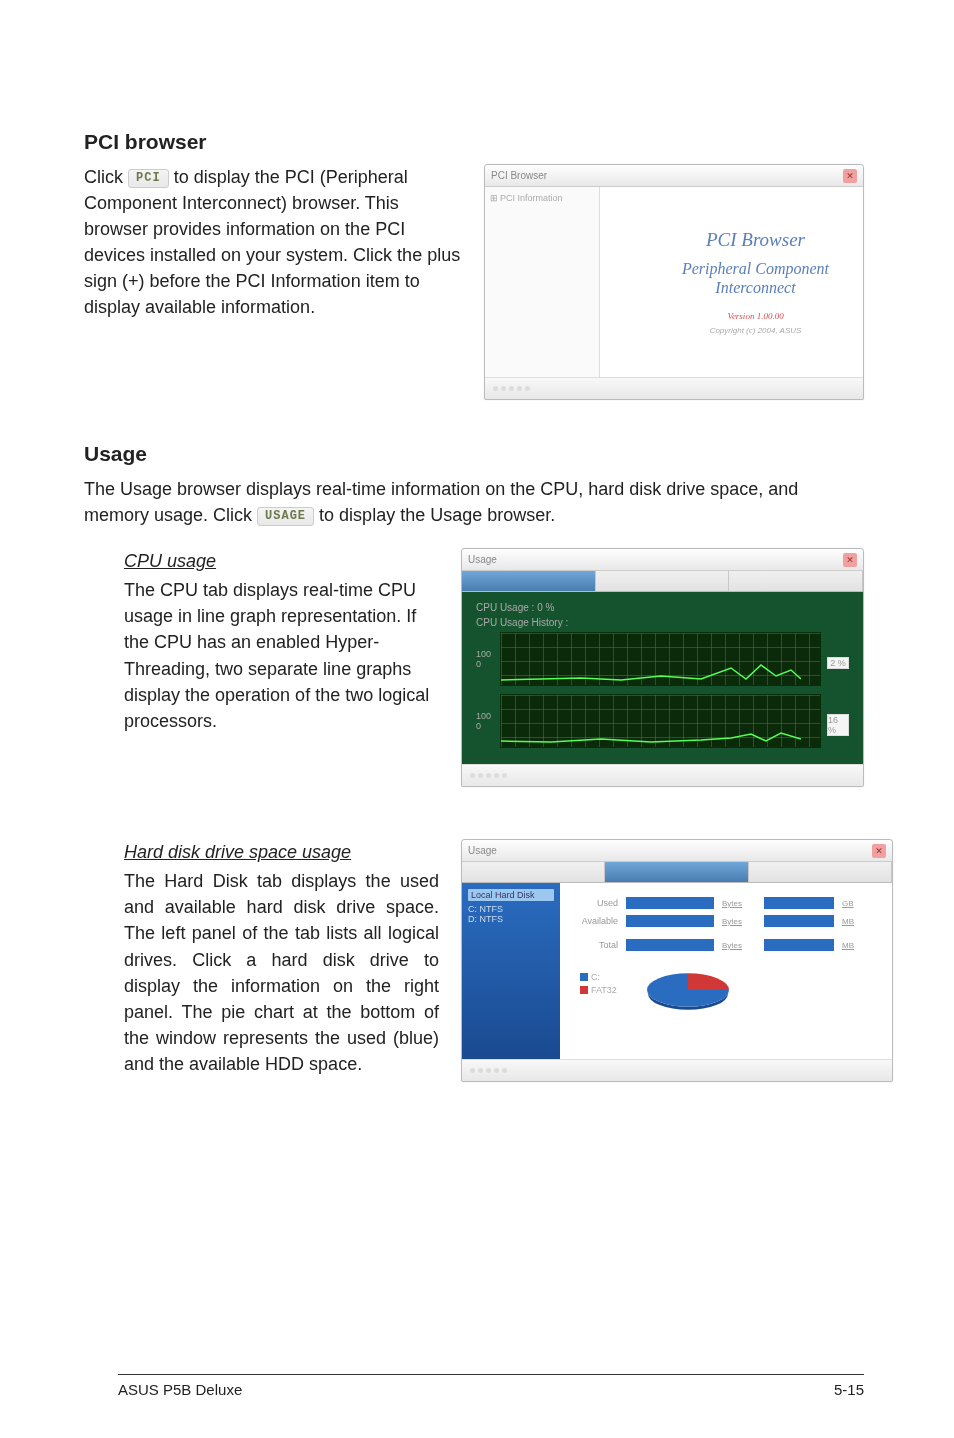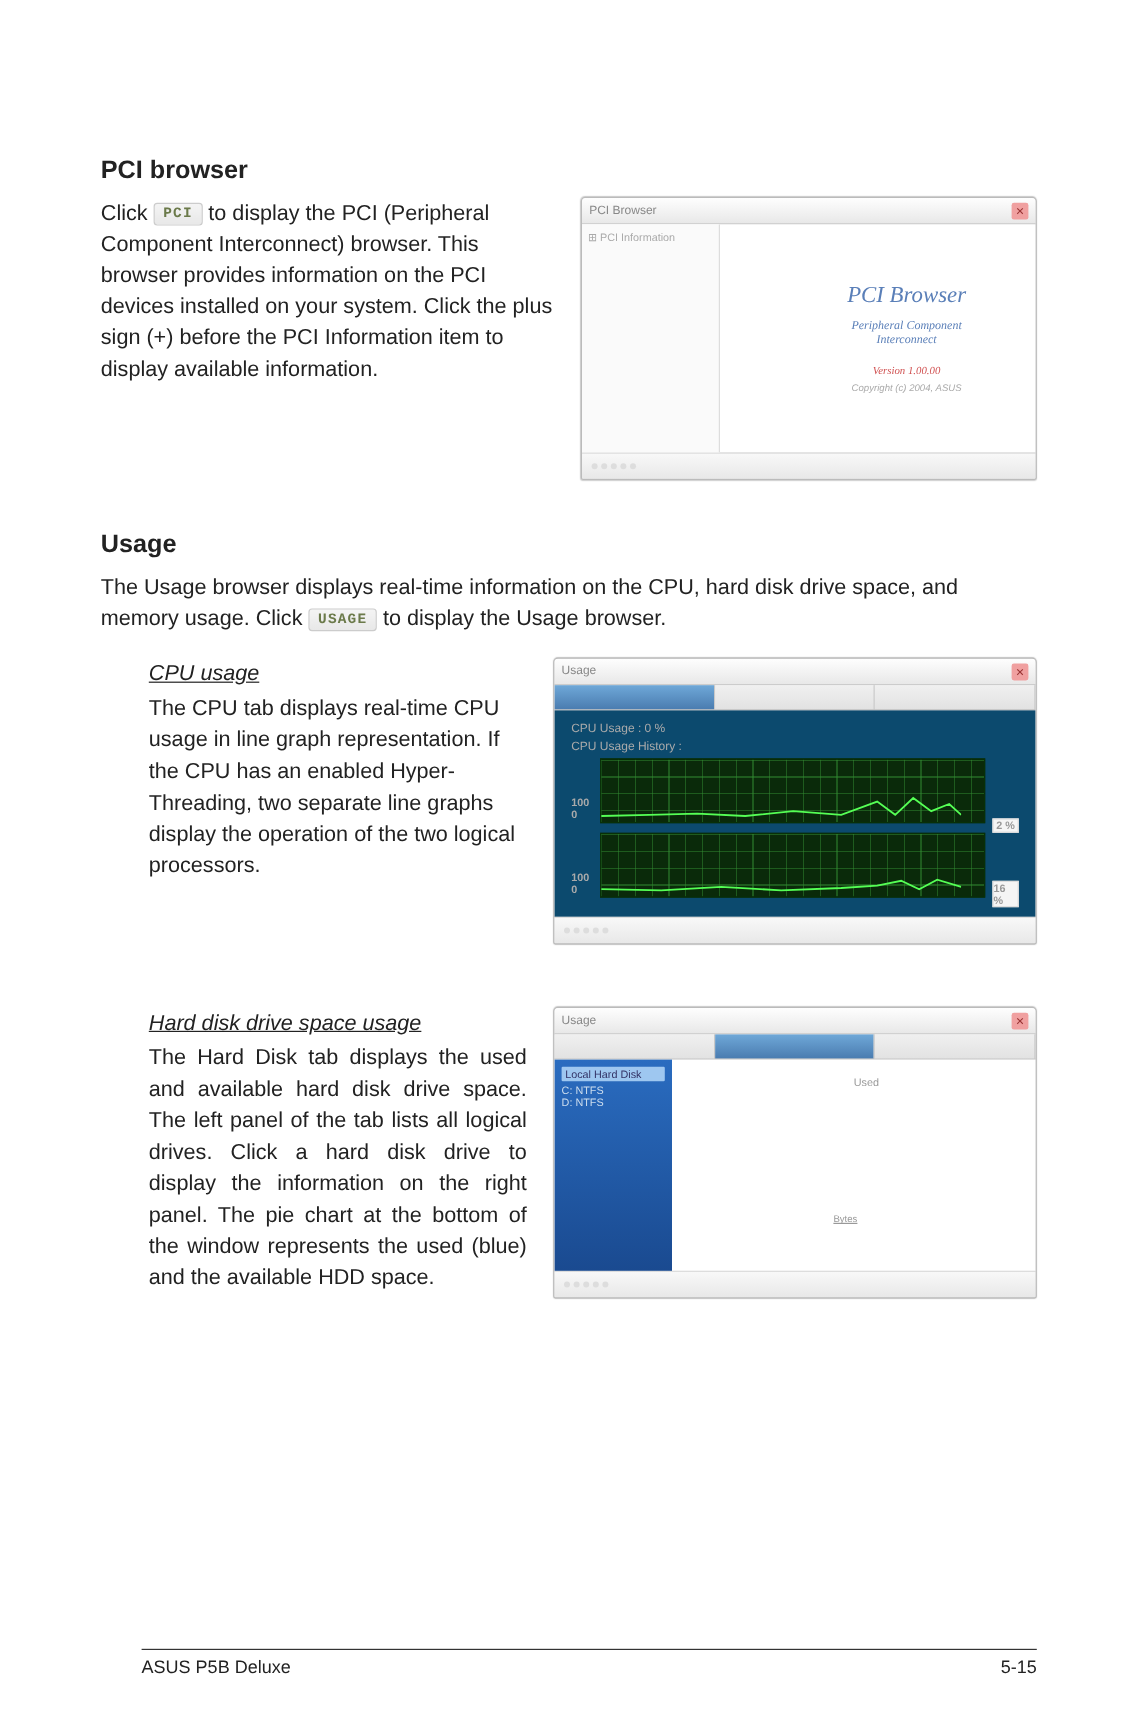--- a/index.html
+++ b/index.html
@@ -106,31 +106,31 @@
   }
   .pci-tree{
     width:115px;background:#fafafa;border-right:1px solid #ddd;
     padding:6px 5px;font-size:9px;color:#aaa;
   }
   .pci-main{
     flex:1;display:flex;flex-direction:column;align-items:center;justify-content:center;
     gap:8px;
   }
   .pci-h{font-family:"Comic Sans MS",cursive;font-style:italic;color:#5a7fb8;font-size:19px;}
-  .pci-sub{font-family:"Comic Sans MS",cursive;font-style:italic;color:#5a7fb8;font-size:10px;text-align:center;line-height:1.2;}
+  .pci-sub{font-family:"Comic Sans MS",cursive;font-style:italic;color:#5a7fb8;font-size:16px;text-align:center;line-height:1.2;}
   .pci-ver{font-family:"Comic Sans MS",cursive;font-style:italic;color:#d05050;font-size:9px;margin-top:6px;}
   .pci-cpy{font-size:8px;color:#aaa;font-style:italic;margin-top:-3px;}
 
   
   .usage-tabs{display:flex;height:21px;background:linear-gradient(#e8e8e8,#dcdcdc);border-bottom:1px solid #bbb;}
   .usage-tab{flex:1;border-right:1px solid #c8c8c8;background:linear-gradient(#f0f0f0,#e2e2e2);}
   .usage-tab.active{background:linear-gradient(#6fa8d8,#4a7cb0);}
-  .cpu-body{background:#0c4a6e;padding:10px 14px 8px;}
+  .cpu-body{background:#14532d;padding:10px 14px 8px;}
   .cpu-line{font-size:10px;color:#aaa;margin-bottom:4px;}
-  .cpu-graph-wrap{display:flex;align-items:flex-end;gap:6px;font-weight:bold;}
+  .cpu-graph-wrap{display:flex;align-items:center;gap:6px;}
   .cpu-graph{
     flex:1;height:54px;background:#0a2a0a;
     background-image:
       repeating-linear-gradient(to right, rgba(50,140,50,.5) 0 1px, transparent 1px 14px),
       repeating-linear-gradient(to bottom, rgba(50,140,50,.5) 0 1px, transparent 1px 14px);
     border:1px solid #083008;position:relative;margin-bottom:8px;
   }
   .cpu-trace{
     position:absolute;bottom:3px;left:0;right:0;height:20px;
   }
@@ -138,21 +138,21 @@
   .cpu-side{width:22px;display:flex;align-items:center;justify-content:center;background:#f5f5f5;border:1px solid #ddd;font-size:9px;color:#999;writing-mode:horizontal-tb;}
 
   
   .hdd-body{display:flex;background:#fff;height:176px;}
   .hdd-tree{
     width:98px;background:linear-gradient(#2a6cc0,#1a4a90);
     padding:6px 6px;font-size:9px;color:#cde;
   }
   .hdd-tree-hdr{background:#9ec7f0;color:#336;font-size:9px;padding:1px 3px;border-radius:1px;margin-bottom:3px;}
   .hdd-main{flex:1;padding:14px 16px 10px;}
-  .hdd-row{display:flex;gap:8px;font-size:9px;color:#999;align-items:center;margin-bottom:6px;flex-direction:column;}
+  .hdd-row{display:flex;gap:8px;font-size:9px;color:#999;align-items:center;margin-bottom:6px;}
   .hdd-lbl{width:42px;text-align:right;}
   .hdd-bar{flex:0 0 88px;height:12px;background:#2a6cc0;}
   .hdd-bar2{flex:0 0 70px;height:12px;background:#2a6cc0;}
   .hdd-val{width:34px;font-size:8px;text-decoration:underline;}
   .hdd-pie{
     width:82px;height:54px;border-radius:50%/50%;
     background:conic-gradient(#d03838 0 90deg,#2a6cc0 90deg 360deg);
     margin-top:6px;margin-left:20px;
     transform:scaleY(.62);
     box-shadow:0 6px 0 -1px #1a4a90;

